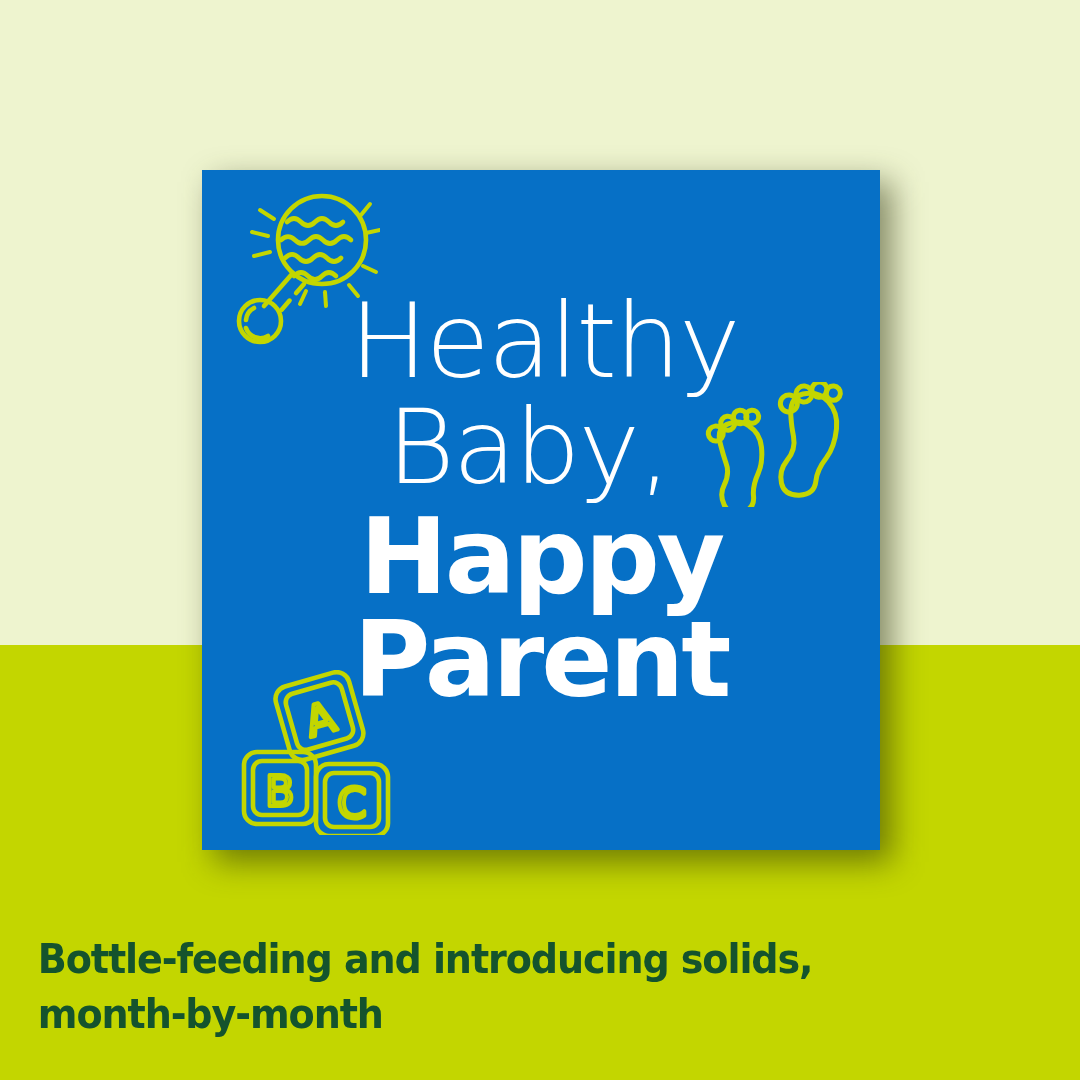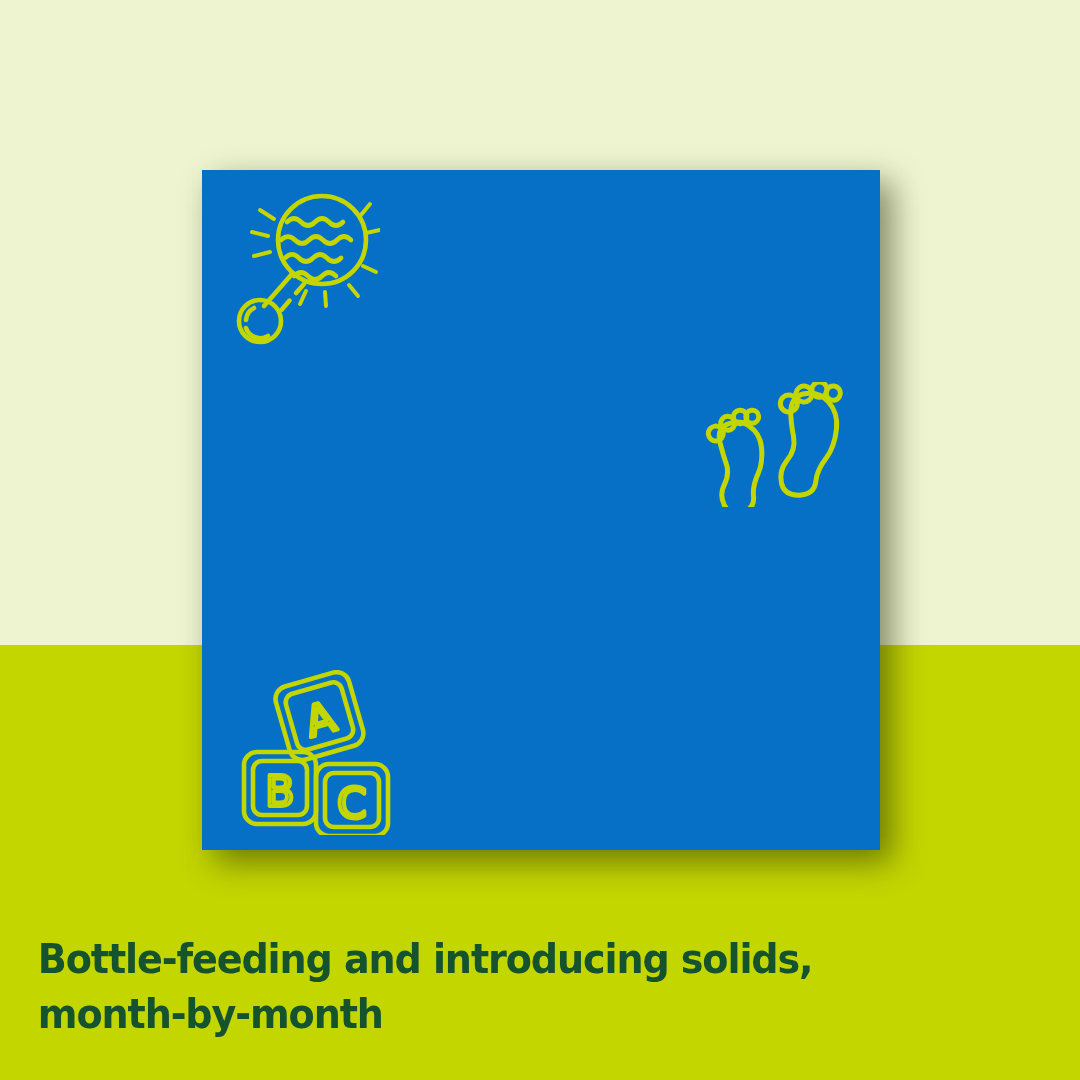--- a/index.html
+++ b/index.html
@@ -169,20 +169,26 @@
 
         <path d="M62 88 L34 120"></path>
         <path d="M74 98 L47 129" stroke-dasharray="12 10"></path>
 
         <circle cx="30" cy="135" r="21"></circle>
         <path d="M24 122 a15 15 0 0 0 -8 12"></path>
         <path d="M16 142 a15 15 0 0 0 22 8"></path>
       </svg>
     </div>
 
+    <div class="title-block">
+      <div class="title-line title-light l1">Healthy</div>
+      <div class="title-line title-light l2">Baby,</div>
+      <div class="title-line title-bold">Happy</div>
+      <div class="title-line title-bold l4">Parent</div>
+    </div>
 
     <div class="feet-icon">
       <svg viewBox="0 0 160 125" width="160" height="125" fill="none" stroke="#c3d600" stroke-width="5" stroke-linecap="round" stroke-linejoin="round">
 
         <g transform="translate(2,26) rotate(-6 55 45)">
           <path d="M26 36 q-4 -18 8 -22 q13 -4 22 4 q10 8 10 22 q0 16 -6 26
                    q-7 12 -7 22 q0 13 -13 15 q-13 2 -17 -9 q-4 -11 2 -20
                    q7 -11 4 -22 q-2 -9 -3 -16 Z"></path>
           <circle cx="22" cy="22" r="7.5"></circle>
           <circle cx="35" cy="13" r="7"></circle>

